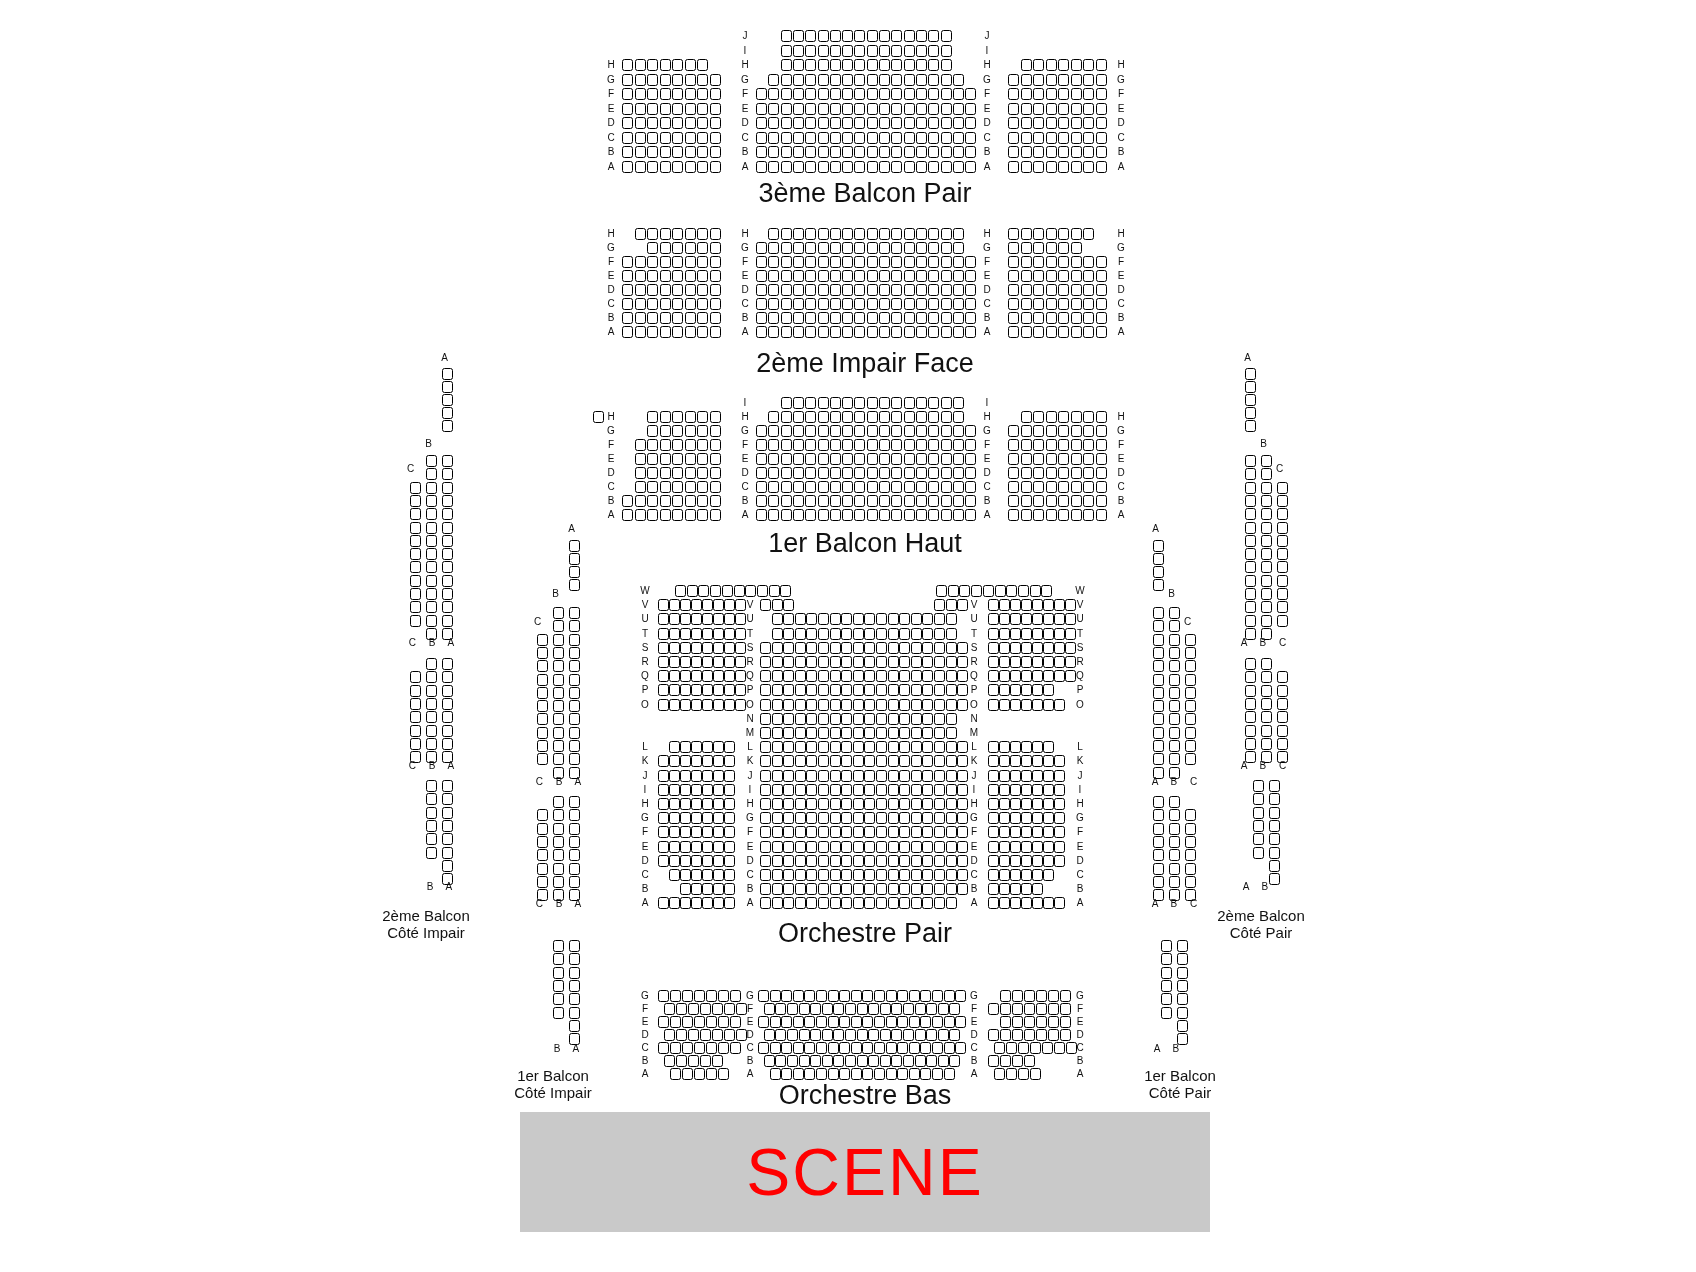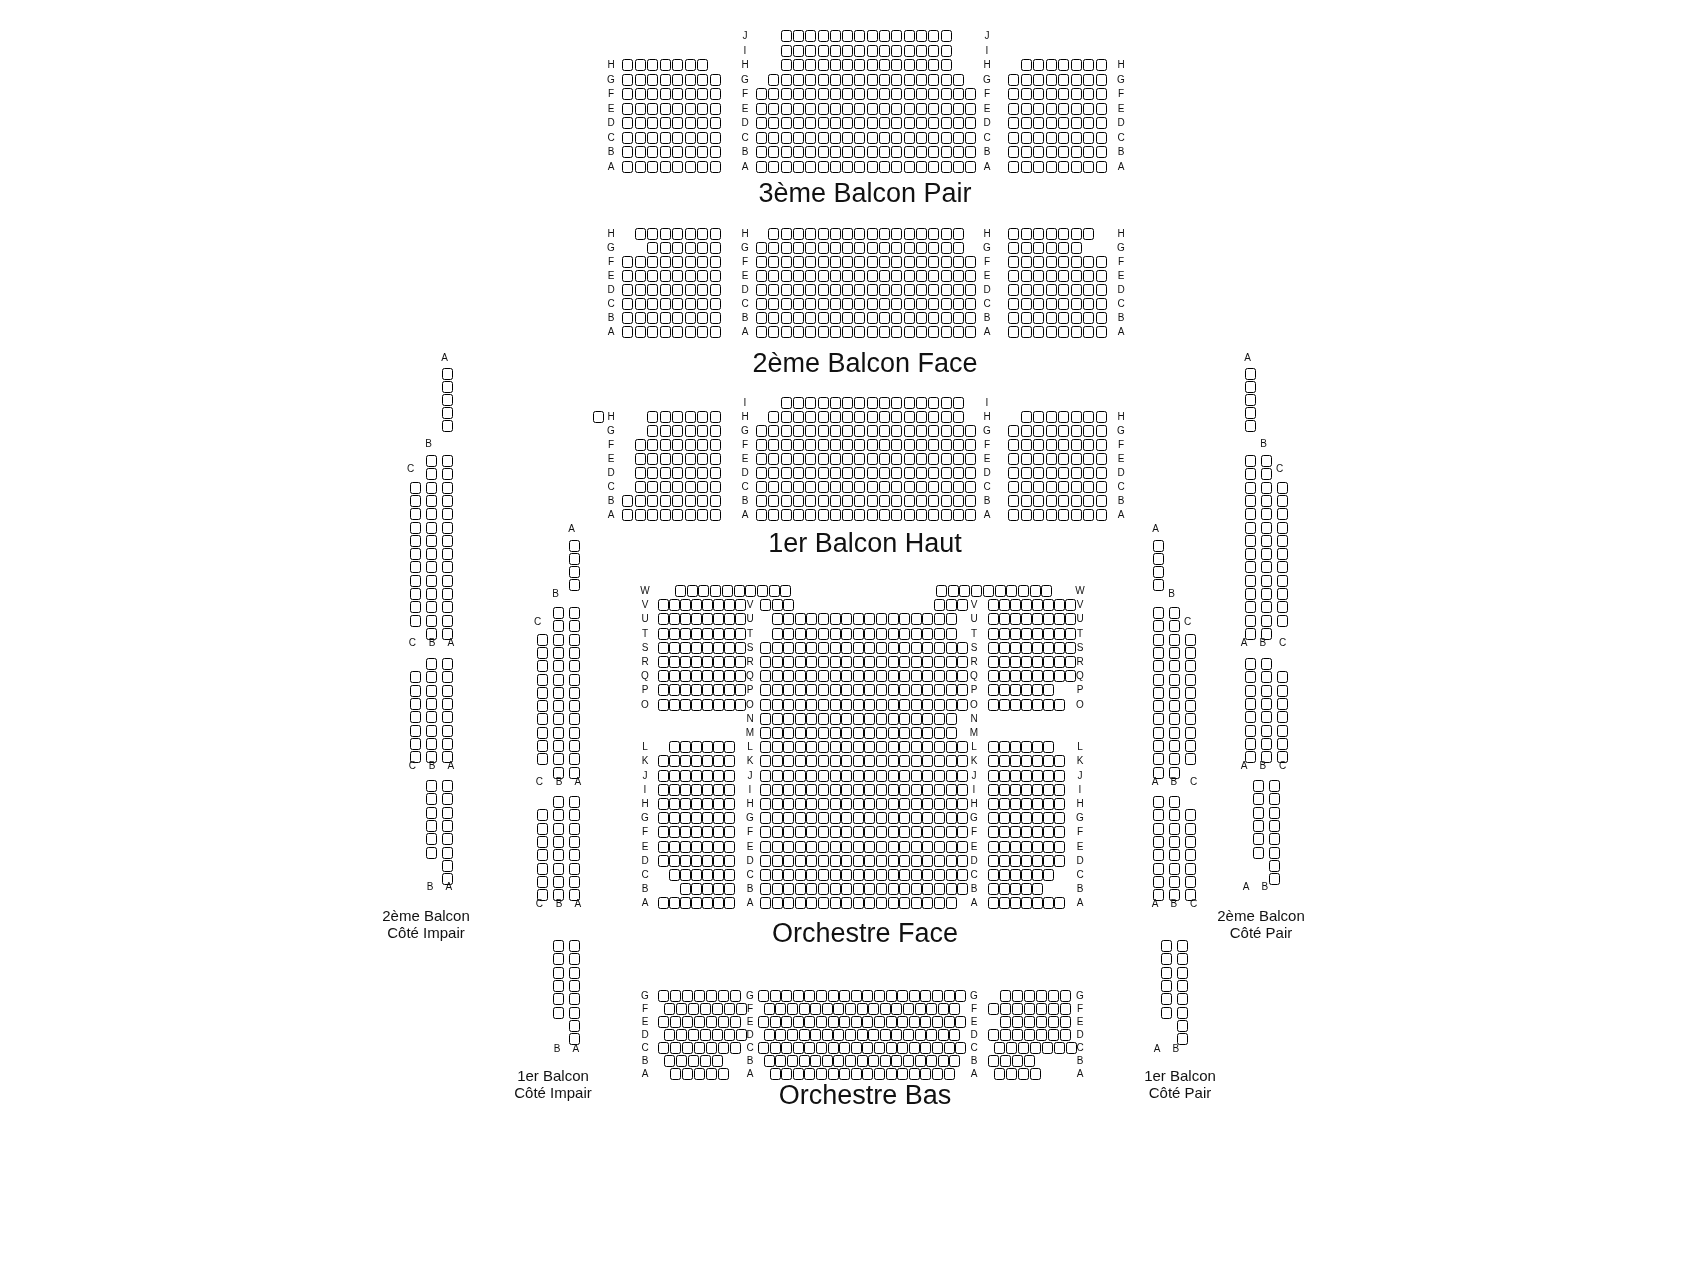--- a/index.html
+++ b/index.html
@@ -49,20 +49,23 @@
   .stage-label{
     font-size:66px;
     letter-spacing:2px;
     font-weight:400;
   }
 </style>
 </head>
 <body>
 
 <div id="map" style="width: 1696px; height: 1272px; background: rgb(255, 255, 255);">
+  <div class="stage" id="stage" style="left: 520px; top: 1112px; width: 690px; height: 120px; background: rgb(201, 201, 201);">
+    <span class="stage-label" id="stage-label" style="color: rgb(255, 0, 0);">SCENE</span>
+  </div>
 <div class="seat" style="left: 622px; top: 59px;"></div>
     <div class="seat" style="left: 634.5px; top: 59px;"></div>
     <div class="seat" style="left: 647px; top: 59px;"></div>
     <div class="seat" style="left: 659.5px; top: 59px;"></div>
     <div class="seat" style="left: 672px; top: 59px;"></div>
     <div class="seat" style="left: 684.5px; top: 59px;"></div>
     <div class="seat" style="left: 697px; top: 59px;"></div>
     <div class="seat" style="left: 622px; top: 73.5px;"></div>
     <div class="seat" style="left: 634.5px; top: 73.5px;"></div>
     <div class="seat" style="left: 647px; top: 73.5px;"></div>
@@ -2327,23 +2330,23 @@
     <div class="side-label" style="left: 1177px; top: 781px;">A B C</div>
     <div class="side-label" style="left: 1177px; top: 903px;">A B C</div>
     <div class="side-label" style="left: 1169px; top: 1048px;">A B</div>
     <div class="side-label" style="left: 1250px; top: 357px;">A</div>
     <div class="side-label" style="left: 1266px; top: 443px;">B</div>
     <div class="side-label" style="left: 1282px; top: 468px;">C</div>
     <div class="side-label" style="left: 1266px; top: 642px;">A B C</div>
     <div class="side-label" style="left: 1266px; top: 765px;">A B C</div>
     <div class="side-label" style="left: 1258px; top: 886px;">A B</div>
     <div class="section-title" style="left: 865px; top: 193px; font-size: 27px;">3ème Balcon Pair</div>
-    <div class="section-title" style="left: 865px; top: 363px; font-size: 27px;">2ème Balcon Face</div>
+    <div class="section-title" style="left: 865px; top: 363px; font-size: 27px;">2ème Impair Face</div>
     <div class="section-title" style="left: 865px; top: 543px; font-size: 27px;">1er Balcon Haut</div>
-    <div class="section-title" style="left: 865px; top: 933px; font-size: 27px;">Orchestre Face</div>
+    <div class="section-title" style="left: 865px; top: 933px; font-size: 27px;">Orchestre Pair</div>
     <div class="section-title" style="left: 865px; top: 1095px; font-size: 27px;">Orchestre Bas</div>
     <div class="section-title" style="left: 426px; top: 915px; font-size: 15px;">2ème Balcon</div>
     <div class="section-title" style="left: 426px; top: 932px; font-size: 15px;">Côté Impair</div>
     <div class="section-title" style="left: 553px; top: 1075px; font-size: 15px;">1er Balcon</div>
     <div class="section-title" style="left: 553px; top: 1092px; font-size: 15px;">Côté Impair</div>
     <div class="section-title" style="left: 1180px; top: 1075px; font-size: 15px;">1er Balcon</div>
     <div class="section-title" style="left: 1180px; top: 1092px; font-size: 15px;">Côté Pair</div>
     <div class="section-title" style="left: 1261px; top: 915px; font-size: 15px;">2ème Balcon</div>
     <div class="section-title" style="left: 1261px; top: 932px; font-size: 15px;">Côté Pair</div>
   </div>

